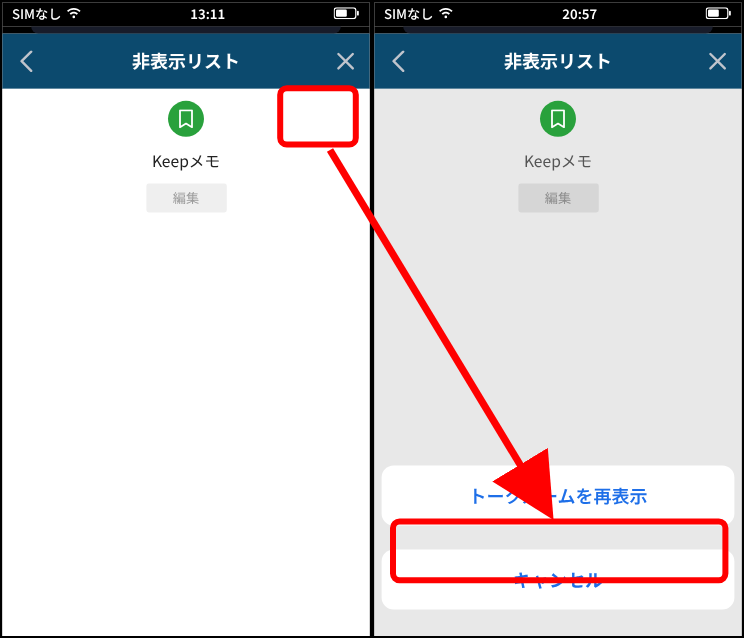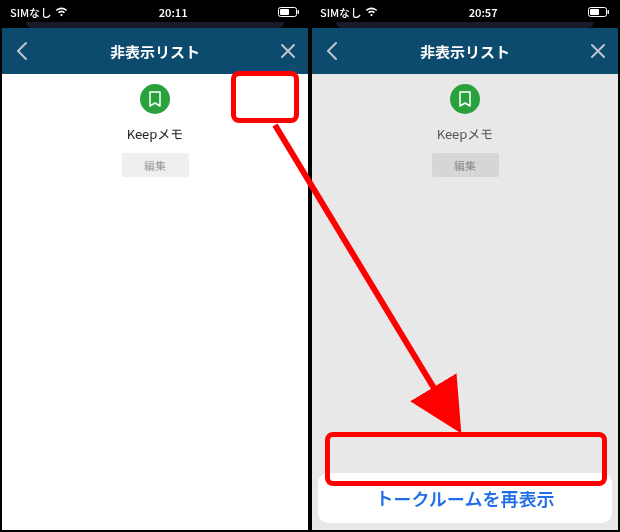--- a/index.html
+++ b/index.html
@@ -117,23 +117,23 @@
     position: absolute;
     left: 6px; right: 6px; bottom: 2px;
   }
   .sheet-btn {
     background: #fff;
     height: 50px;
     border-radius: 10px;
     display: flex;
     align-items: center;
     justify-content: center;
-    font-size: 18px;
+    font-size: 15px;
     font-weight: 600;
-    margin-bottom: 5px;
+    margin-bottom: 20px;
   }
   .sheet-primary { color: #1e6fe8; }
   .sheet-cancel { color: #1e6fe8; font-weight: 700; }
   
   .highlight {
     position: absolute;
     border: 5px solid #ff0000;
     border-radius: 8px;
     pointer-events: none;
   }
@@ -149,21 +149,21 @@
 <div class="frame left">
   <div class="statusbar">
     <div class="sb-left">
       <span>SIMなし</span>
       <span class="wifi-icon">
         <svg width="13" height="10" viewBox="0 0 13 10">
             <path d="M6.5 9.2a1.1 1.1 0 1 0 0-2.2 1.1 1.1 0 0 0 0 2.2zM3 5.2c1-.9 2.2-1.4 3.5-1.4S9 4.3 10 5.2l-1.1 1.1C8.1 5.6 7.3 5.3 6.5 5.3s-1.6.3-2.4 1L3 5.2zM.8 3C2.3 1.5 4.3.6 6.5.6S10.7 1.5 12.2 3l-1.1 1.1C9.9 2.9 8.3 2.2 6.5 2.2S3.1 2.9 1.9 4.1L.8 3z" fill="#fff"></path>
           </svg>
       </span>
     </div>
-    <span style="font-weight:600">20:11</span>
+    <span style="font-weight:600">13:11</span>
     <div class="sb-right">
       <span class="battery-icon">
         <svg width="22" height="10" viewBox="0 0 22 10">
             <rect x="0.5" y="0.5" width="18" height="9" rx="2" fill="none" stroke="#fff" stroke-width="1"></rect>
             <rect x="19.5" y="3" width="1.5" height="4" rx="0.7" fill="#fff"></rect>
             <rect x="2" y="2" width="9" height="6" rx="1" fill="#fff"></rect>
           </svg>
       </span>
     </div>
   </div>
@@ -237,20 +237,21 @@
             <path d="M2 1h10v14l-5-3-5 3z" fill="none" stroke="#fff" stroke-width="1.5" stroke-linejoin="round"></path>
           </svg>
 
       </div>
       <div class="row-name">Keepメモ</div>
       <div class="edit-btn">編集</div>
     </div>
 
     <div class="sheet">
       <div class="sheet-btn sheet-primary">トークルームを再表示</div>
+      <div class="sheet-btn sheet-cancel">キャンセル</div>
     </div>
   </div>
 </div>
 
 <div class="highlight" style="left:231px; top:71px; width:68px; height:52px;"></div>
 <div class="highlight" style="left:325px; top:432px; width:282px; height:54px;"></div>
 
 <svg class="arrow-svg" style="left:0; top:0;" width="620" height="532">
   <defs>
     <marker id="ahead" markerWidth="9" markerHeight="9" refX="6" refY="4.5" orient="auto" markerUnits="strokeWidth">

